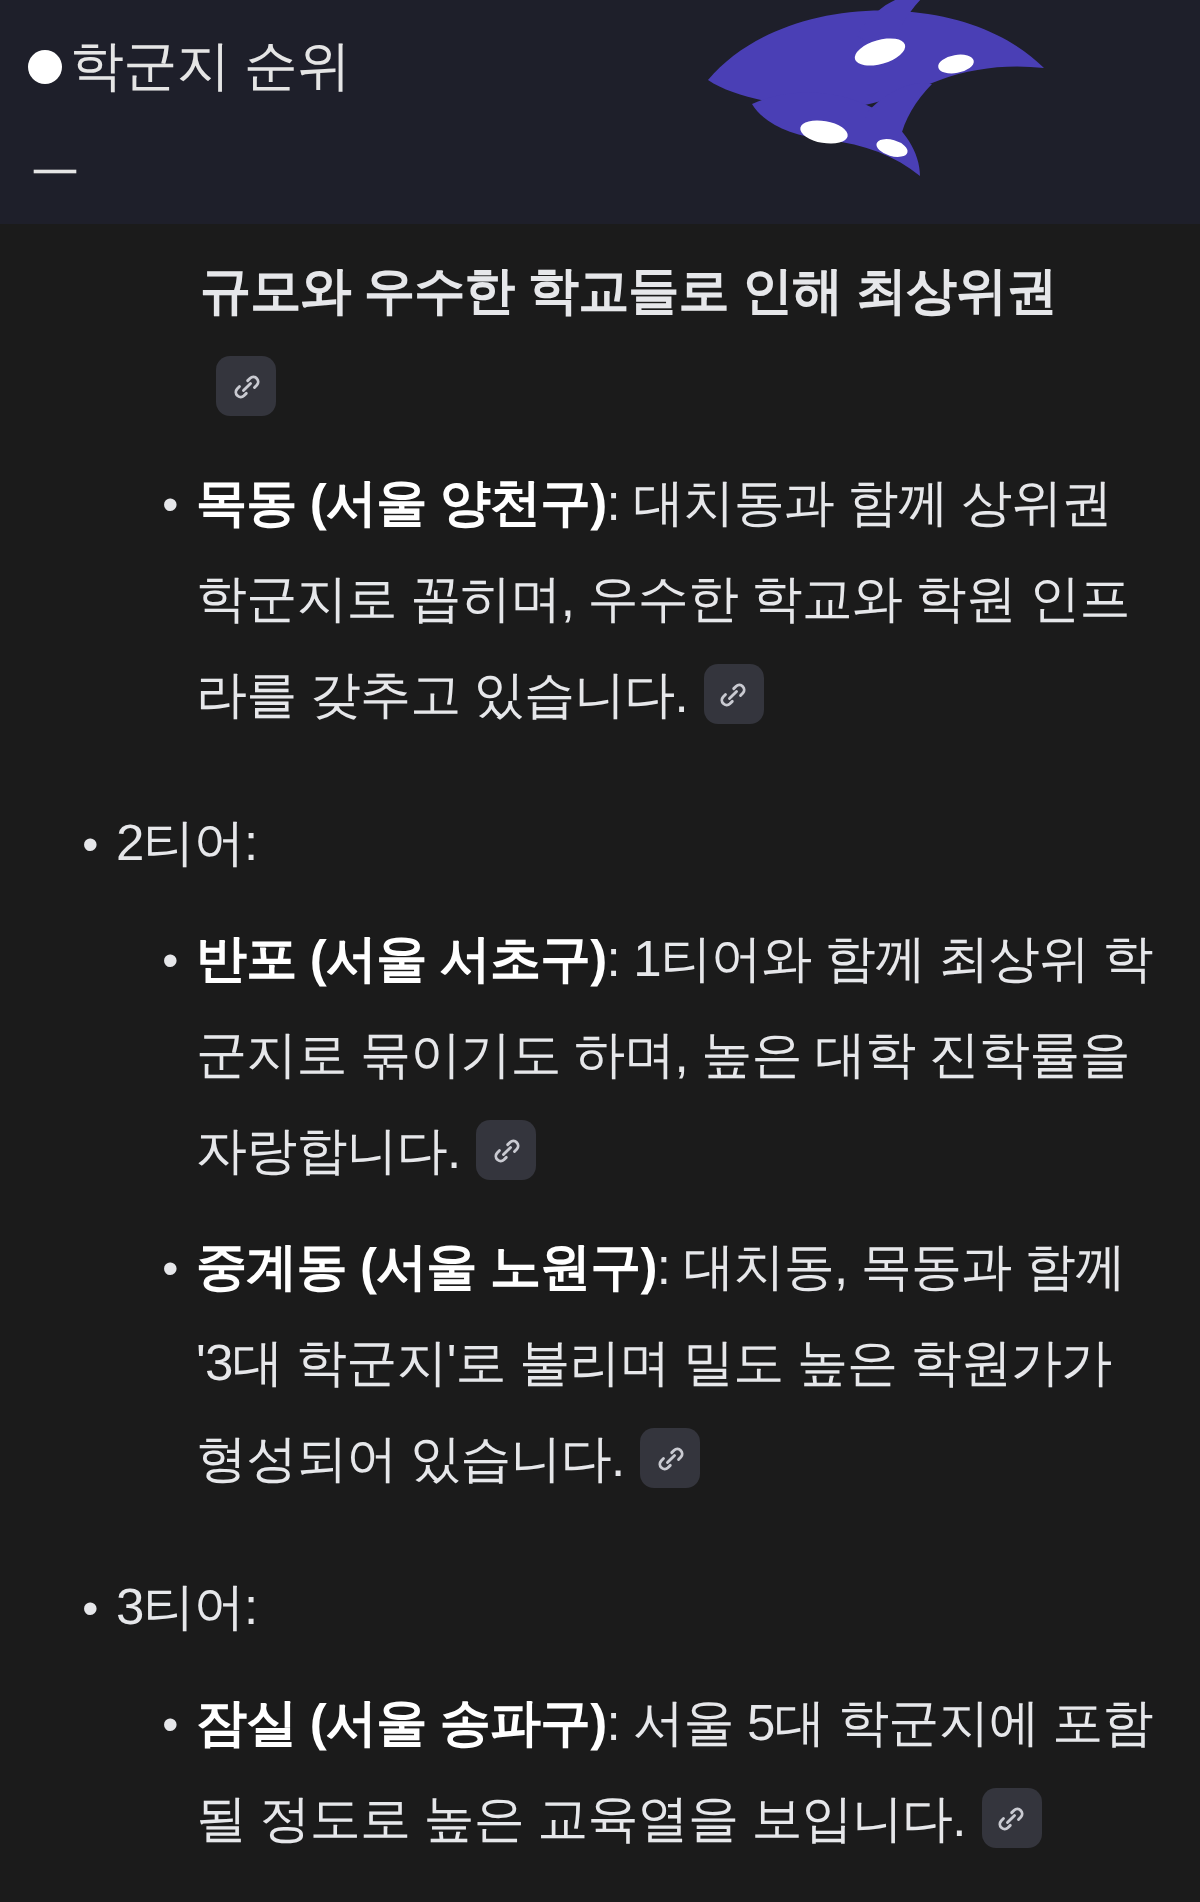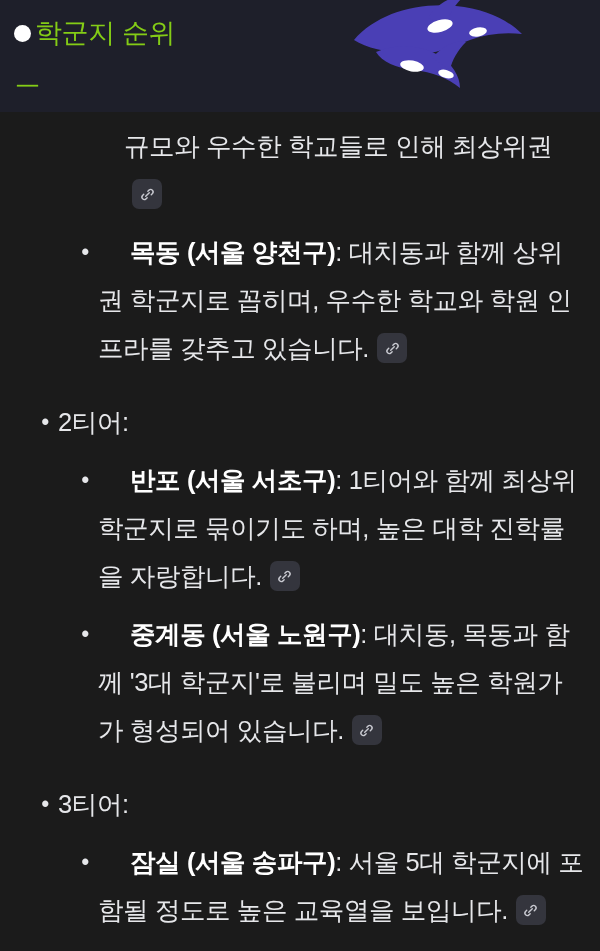--- a/index.html
+++ b/index.html
@@ -31,21 +31,21 @@
   .header-lines {
     position: absolute;
     left: 14px;
     top: 10px;
     z-index: 2;
   }
   .header-line {
     display: flex;
     align-items: center;
     font-size: 27px;
-    color: #84cc16;
+    color: #e5e5e5;
     letter-spacing: -0.4px;
     line-height: 46px;
     white-space: nowrap;
   }
   .bullet-dot {
     display: inline-block;
     width: 17px;
     height: 17px;
     border-radius: 50%;
     background: #ffffff;
@@ -99,26 +99,26 @@
     width: 26px;
     font-size: 23px;
     line-height: 48px;
     text-align: center;
     color: #e6e7ea;
   }
   .lvl2 .body {
     flex: 1;
   }
   .cont {
-    margin-left: 108px;
+    margin-left: 84px;
+    font-weight: bold;
   }
   .lead {
     font-weight: bold;
     color: #ffffff;
-    margin-left: 32px;
   }
   .link-chip {
     display: inline-flex;
     align-items: center;
     justify-content: center;
     width: 30px;
     height: 30px;
     border-radius: 7px;
     background: #34353d;
     vertical-align: middle;

